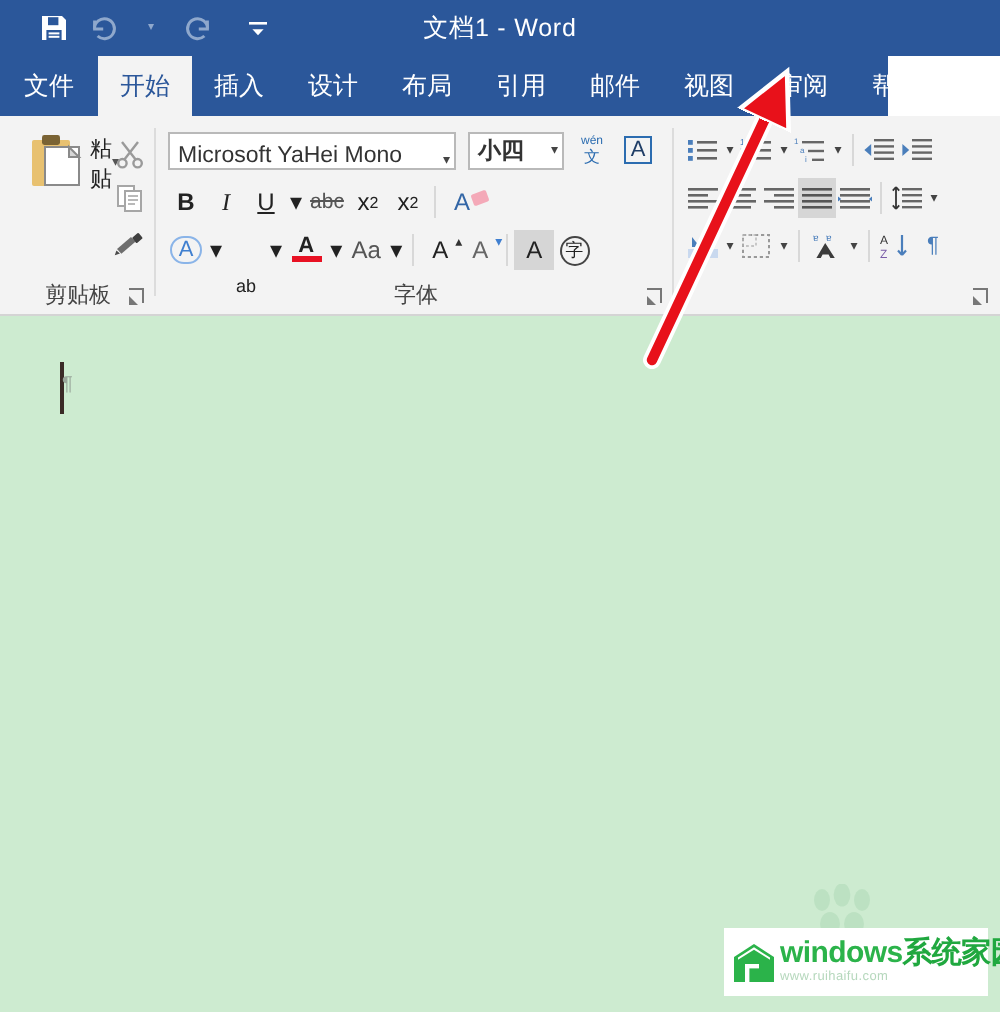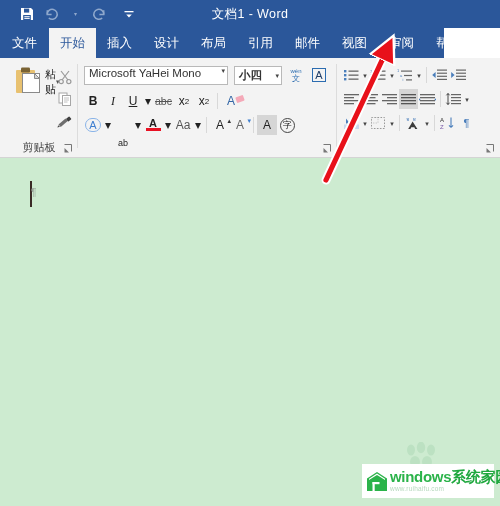--- a/index.html
+++ b/index.html
@@ -74,21 +74,21 @@
   .paste-label { font-size: 11px; color: #222; margin-top: 1px; }
   .paste-caret { font-size: 7px; color: #555; line-height: 6px; margin-top: 1px; }
   .clip-side { position: absolute; left: 55px; top: 8px; width: 20px; }
   .clip-side .ci { height: 22px; display: flex; align-items: center; justify-content: center; }
 
   
   #grp-font { left: 79px; width: 258px; }
   .fontbox {
     position: absolute; left: 5px; top: 8px; width: 144px; height: 19px;
     background: #fff; border: 1px solid #b9b9b9;
-    display: flex; align-items: flex-start; padding: 0 2px 0 4px;
+    display: flex; align-items: flex-end; padding: 0 2px 0 4px;
   }
   .fontbox .fname { font-size: 11.5px; color: #333; flex: 1; white-space: nowrap; overflow: hidden; }
   .sizebox {
     position: absolute; left: 155px; top: 8px; width: 48px; height: 19px;
     background: #fff; border: 1px solid #b9b9b9;
     display: flex; align-items: center; padding: 0 2px 0 4px;
   }
   .sizebox .sname { font-size: 11.5px; color: #333; flex: 1; font-weight: bold; }
   .caret-sm { font-size: 7px; color: #444; line-height: 7px; }
 
@@ -305,20 +305,21 @@
         <div class="vsep"></div>
         <div class="fb" style="position:relative;">A<span style="position:absolute;right:-1px;top:2px;font-size:7px;color:#333;">▴</span></div>
         <div class="fb" style="position:relative;color:#666;">A<span style="position:absolute;right:-1px;top:2px;font-size:7px;color:#3f7fd0;">▾</span></div>
         <div class="vsep"></div>
         <div class="fb on">A</div>
         <div class="fb">
           <span style="border:1px solid #444;border-radius:50%;width:15px;height:15px;display:flex;align-items:center;justify-content:center;font-size:9px;">字</span>
         </div>
       </div>
 
+      <div class="grp-label">字体</div>
       <div class="dlg" style="right:4px;">
         <svg width="11" height="11" viewBox="0 0 11 11">
           <path d="M1.5 1.5h7v7" fill="none" stroke="#777" stroke-width="1"></path>
           <path d="M1.5 9.5V5l4.5 4.5z" fill="#777"></path>
         </svg>
       </div>
       <div class="grp-sep" style="right:0;"></div>
     </div>
 
     <div class="grp" id="grp-para">

